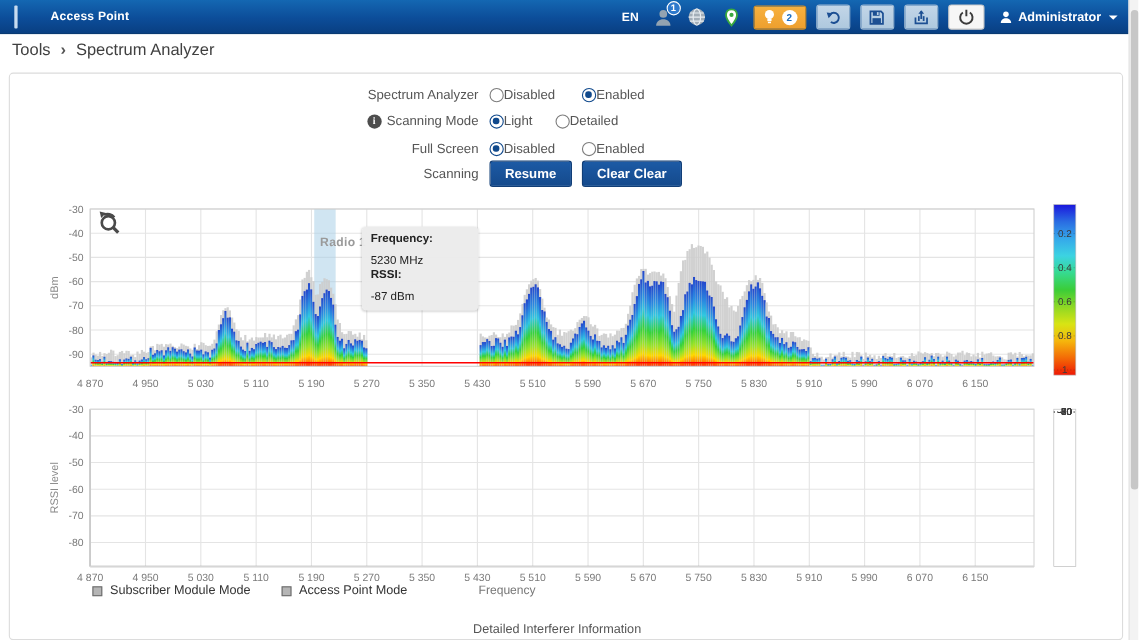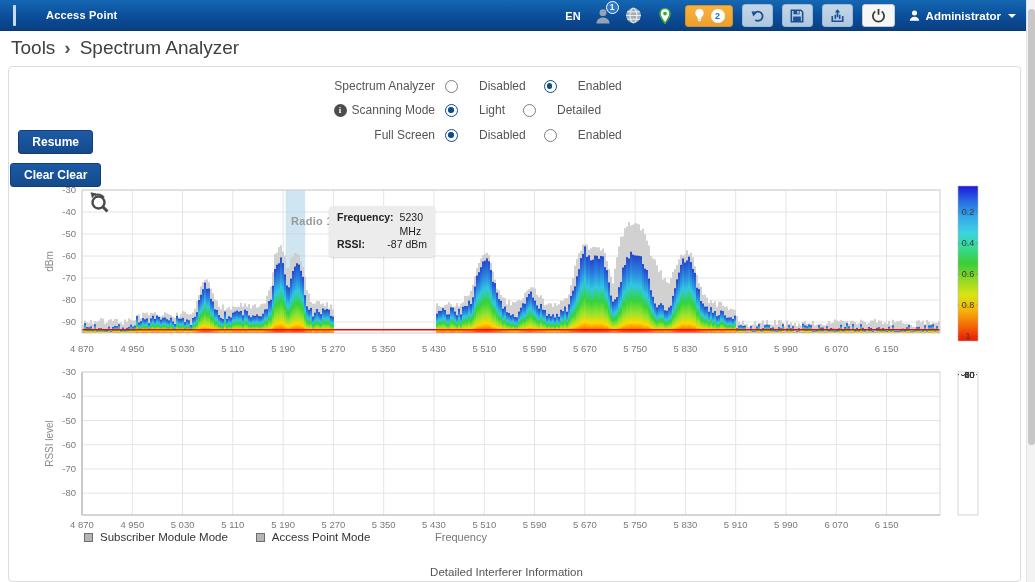--- a/index.html
+++ b/index.html
@@ -37,33 +37,33 @@
   .caret-down { width:0; height:0; border-left:4px solid transparent;
     border-right:4px solid transparent; border-top:4px solid #fff; margin-left:2px; }
 
   
   .scrollbar { position:absolute; right:0; top:0; width:9px; height:582px;
     background:#f3f3f3; border-left:1px solid #e2e2e2; }
   .scroll-thumb { position:absolute; left:1px; top:9px; width:7px; height:436px;
     background:#c7c7c7; border-radius:4px; }
 
   
-  .breadcrumb { position:absolute; left:11px; top:37px; font-size:19px; color:#404040; }
+  .breadcrumb { position:absolute; left:11px; top:37px; font-size:15px; color:#404040; }
   .breadcrumb .sep { margin:0 9px; color:#555; font-weight:bold; }
 
   
   .panel { position:absolute; left:8px; top:66px; width:1013px; height:516px;
     background:#fff; border:1px solid #dcdcdc; border-radius:4px; }
 
   
   .form-row { position:absolute; left:0; height:18px; display:flex; align-items:center; }
   .form-label { width:435px; text-align:right; font-size:12px; color:#555;
     display:flex; justify-content:flex-end; align-items:center; gap:5px; }
   .form-controls { display:flex; align-items:center; margin-left:10px; gap:18px; }
-  .radio-opt { display:flex; align-items:flex-end; gap:21px; min-width:66px; cursor:pointer; }
+  .radio-opt { display:flex; align-items:flex-end; gap:0; min-width:66px; cursor:pointer; }
   .radio-opt .txt { font-size:12px; color:#555; }
   .radio { width:13px; height:13px; border:1.6px solid #7d7d7d; border-radius:50%;
     background:#fff; position:relative; flex:none; }
   .radio.checked { border-color:#10498c; }
   .radio.checked::after { content:""; position:absolute; left:2.4px; top:2.4px;
     width:5.4px; height:5.4px; border-radius:50%; background:#10498c; }
   .info-ico { width:13px; height:13px; border-radius:50%; background:#4d4d4d; color:#fff;
     font-size:9px; font-weight:bold; text-align:center; line-height:13px;
     font-family:"Liberation Serif", serif; }
   .btn-blue { background:linear-gradient(#1c5aa5,#154a8c); color:#fff; font-size:12px;
@@ -77,21 +77,21 @@
   #bottomChart { top:362px; }
 
   .zoom-reset { position:absolute; left:86px; top:190px; width:24px; height:24px; cursor:pointer; }
 
   .radio1-label { position:absolute; left:291px; top:215px; font-size:11px;
     font-weight:bold; color:#9a9a9a; letter-spacing:.3px; }
 
   .tooltip { position:absolute; left:329px; top:206px; width:106px;
     background:rgba(235,235,235,.96); border-radius:4px; box-shadow:0 1px 2px rgba(0,0,0,.15);
     padding:5px 8px; font-size:10.5px; color:#222; }
-  .tooltip .row { display:flex; justify-content:space-between; line-height:13.5px; gap:6px; }
+  .tooltip .row { display:flex; justify-content:space-between; line-height:13.5px; gap:6px;flex-direction:column; }
   .tooltip .lbl { font-weight:bold; }
 
   .legend { position:absolute; left:84px; top:531px; display:flex; gap:28px; align-items:center; }
   .legend-item { display:flex; align-items:center; gap:7px; cursor:pointer; }
   .legend-swatch { width:9px; height:9px; background:#b5b5b5; border:1.4px solid #6e6e6e; }
   .legend-item .txt { font-size:11.5px; color:#333; }
 
   .xlabel-bottom { position:absolute; left:435px; top:531px; width:120px; text-align:left;
     font-size:11px; color:#777; }
 
@@ -229,21 +229,24 @@
       <span class="txt">Disabled</span>
     </span>
     <span class="radio-opt">
       <span class="radio"></span>
       <span class="txt">Enabled</span>
     </span>
   </div>
 </div>
 
 <div class="form-row" style="top:146px; height:24px;">
-  <div class="form-controls" style="gap:9px;flex-direction:column;">
+  <div class="form-label">
+    <span>Scanning</span>
+  </div>
+  <div class="form-controls" style="gap:9px;">
     <button class="btn-blue">Resume</button>
     <button class="btn-blue">Clear Clear</button>
   </div>
 </div>
 
 <svg id="topChart" class="chart-svg" width="950" height="178">
     <defs>
       <linearGradient id="specGrad" x1="0" y1="1" x2="0" y2="0">
         <stop offset="0" stop-color="#ff2000"></stop>
         <stop offset="0.05" stop-color="#ff7e00"></stop>

